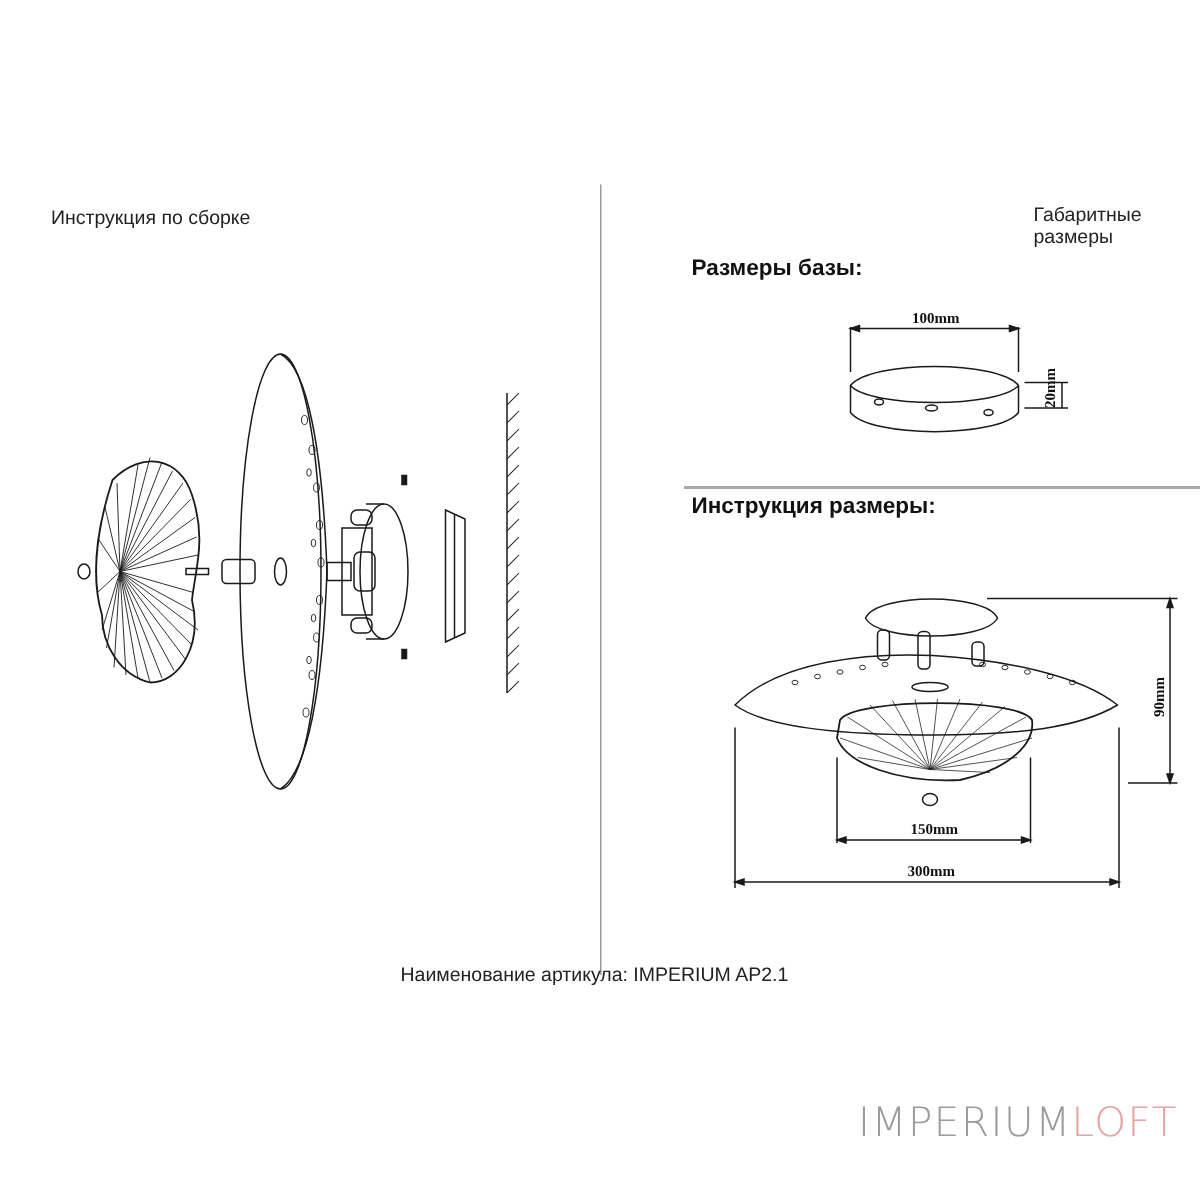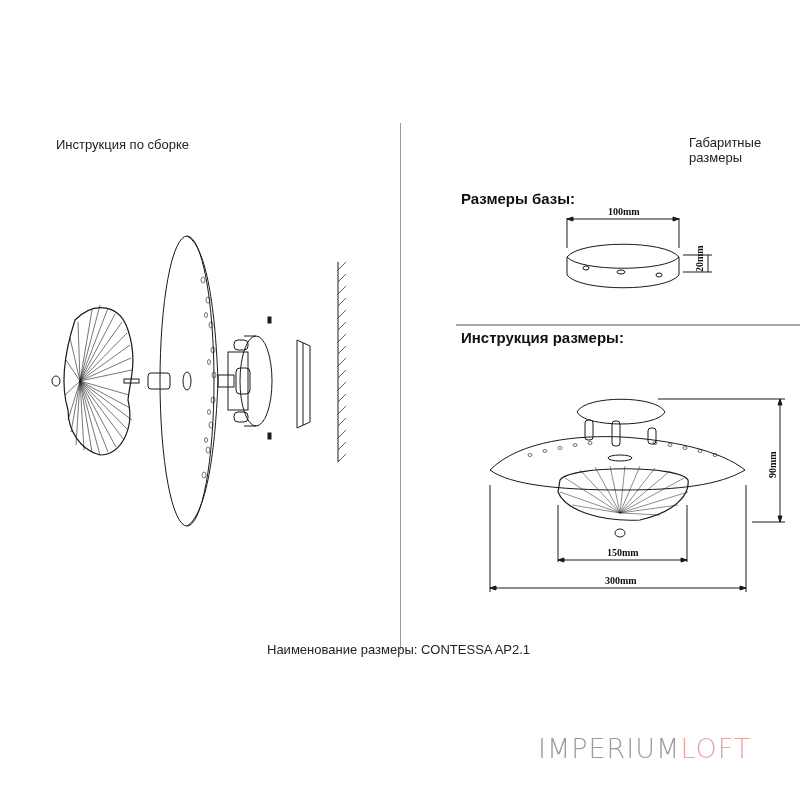--- a/index.html
+++ b/index.html
@@ -5,28 +5,28 @@
     html, body { margin: 0; padding: 0; background: #ffffff; }
     body { width: 800px; height: 800px; position: relative; overflow: hidden; font-family: "Liberation Sans", sans-serif; color: #1a1a1a; }
     .abs { position: absolute; }
     .section-title { font-size: 13px; color: #222; }
     .heading-bold { font-size: 15px; font-weight: bold; color: #111; }
     .divider-v { position: absolute; left: 400px; top: 123px; width: 1px; height: 527px; background: #9a9a9a; }
     .divider-h { position: absolute; left: 456px; top: 324px; width: 344px; height: 2px; background: #a8a8a8; }
     svg { position: absolute; overflow: visible; }
     .dim-text { font-family: "Liberation Serif", serif; font-size: 10px; font-weight: bold; fill: #111; }
     .article { font-size: 13px; color: #222; }
-    .logo { font-family: "DejaVu Sans", sans-serif; font-size: 27px; letter-spacing: 1px; font-weight: 300; }
+    .logo { font-family: "DejaVu Sans", sans-serif; font-size: 27px; letter-spacing: 1px; font-weight: 300; margin-left: 34px; }
     .logo .a { color: #9b9b9b; }
     .logo .b { color: #e8a3a3; }
   </style>
 </head>
 <body>
 
-<div class="abs section-title" style="left:56px; top:137px;">Инструкция по сборке</div>
+<div class="abs section-title" style="left:34px; top:137px;">Инструкция по сборке</div>
 <div class="abs section-title" style="left:689px; top:135px;">Габаритные размеры</div>
 
 <div class="divider-v"></div>
 
 <svg width="800" height="800" style="left:0;top:0;" viewBox="0 0 800 800">
   <g stroke="#1a1a1a" fill="none" stroke-width="1">
 
     <ellipse cx="56" cy="381" rx="4" ry="5"></ellipse>
 
     <g>
@@ -122,21 +122,21 @@
         <line x1="338" y1="414" x2="346" y2="406"></line>
           <line x1="338" y1="426" x2="346" y2="418"></line>
         <line x1="338" y1="438" x2="346" y2="430"></line>
           <line x1="338" y1="450" x2="346" y2="442"></line>
         <line x1="338" y1="462" x2="346" y2="454"></line>
       </g>
     </g>
   </g>
 </svg>
 
-<div class="abs heading-bold" style="left:461px; top:170px;margin-top:20px;">Размеры базы:</div>
+<div class="abs heading-bold" style="left:461px; top:170px;">Размеры базы:</div>
 
 <svg width="800" height="800" style="left:0;top:0;" viewBox="0 0 800 800">
   <g stroke="#1a1a1a" fill="none" stroke-width="1">
     <line x1="567" y1="218" x2="567" y2="248"></line>
       <line x1="679" y1="218" x2="679" y2="248"></line>
     <line x1="567" y1="219" x2="679" y2="219"></line>
     <path d="M567 219 l6 -2 v4 z" fill="#1a1a1a"></path>
       <path d="M679 219 l-6 -2 v4 z" fill="#1a1a1a"></path>
     <path d="M567 257 C580 240,666 240,679 257 L679 275 C666 292,580 292,567 275 Z"></path>
     <path d="M567 257 C580 272,666 272,679 257"></path>
@@ -213,17 +213,17 @@
       <line x1="752" y1="522" x2="785" y2="522"></line>
     <line x1="780" y1="399" x2="780" y2="522"></line>
     <path d="M780 399 l-2 6 h4 z" fill="#1a1a1a"></path>
       <path d="M780 522 l-2 -6 h4 z" fill="#1a1a1a"></path>
   </g>
   <text class="dim-text" x="607" y="556">150mm</text>
   <text class="dim-text" x="605" y="584">300mm</text>
   <text class="dim-text" x="0" y="0" transform="translate(776,478) rotate(-90)">90mm</text>
 </svg>
 
-<div class="abs article" style="left:267px; top:642px;">Наименование размеры: CONTESSA AP2.1</div>
+<div class="abs article" style="left:267px; top:642px;">Наименование артикула: IMPERIUM AP2.1</div>
 
 <div class="abs logo" style="left:538px; top:733px;">
   <span class="a">IMPERIUM</span><span class="b">LOFT</span>
 </div>
 
 </body></html>

